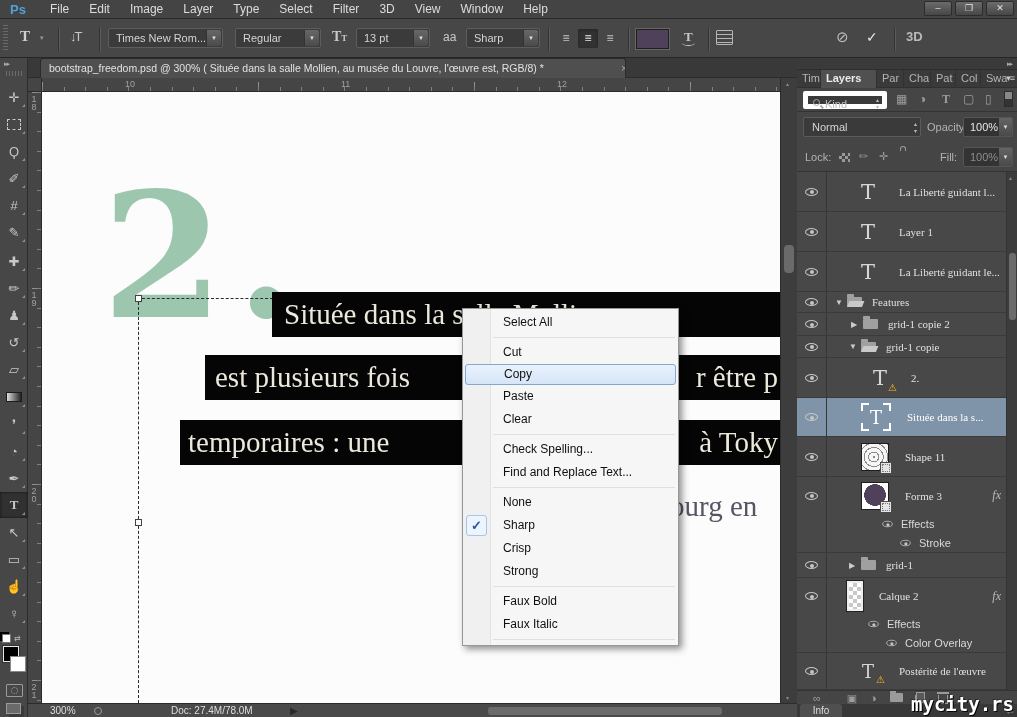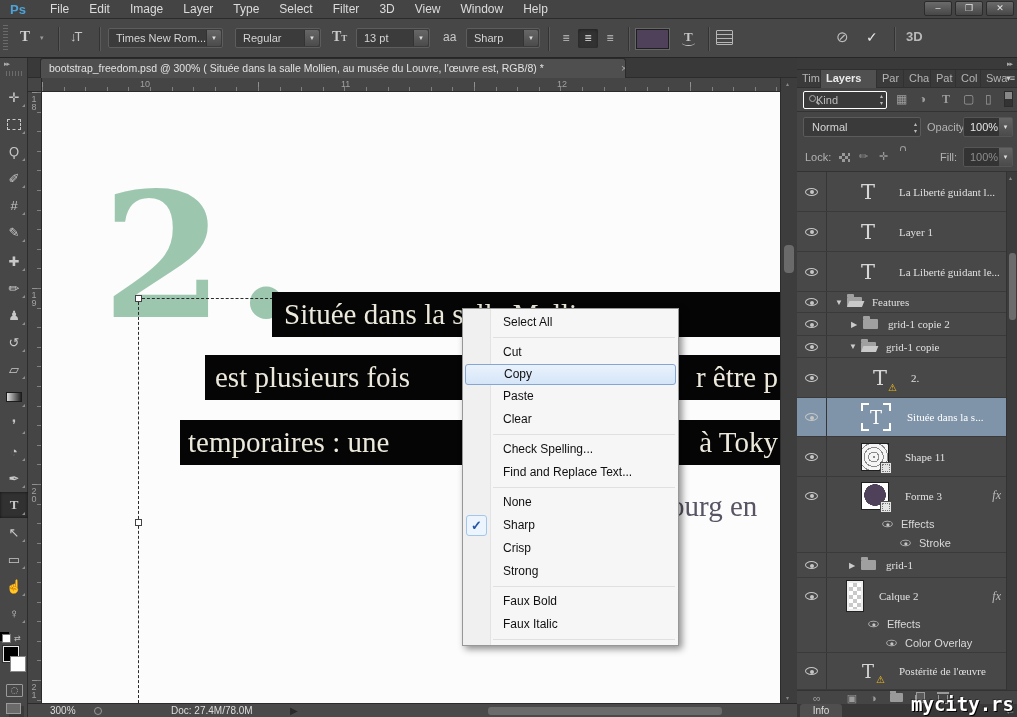--- a/index.html
+++ b/index.html
@@ -100,21 +100,21 @@
 
   
   .rightpanel { position:absolute; left:797px; top:58px; width:220px; height:659px; background:#454545; }
   .rp-strip { height:12px; background:#3a3a3a; border-bottom:1px solid #2e2e2e; position:relative; }
   .rp-strip .col { position:absolute; right:5px; top:2px; font-size:7px; color:#a9a9a9; letter-spacing:-1px; }
   .rp-tabs { height:18px; background:#3a3a3a; display:flex; position:relative; border-bottom:1px solid #303030; }
   .rp-tab { height:18px; line-height:17px; font-size:11px; color:#b4b4b4; padding:0 5px; border-right:1px solid #313131; overflow:hidden; white-space:nowrap; }
   .rp-tab.active { background:#505050; color:#eaeaea; font-weight:bold; }
   .rp-menu { position:absolute; right:3px; top:3px; color:#c9c9c9; font-size:9px; letter-spacing:-1px; }
   .rp-filter { height:24px; background:#454545; border-bottom:1px solid #333; position:relative; }
-  .kind-combo { position:absolute; left:6px; top:3px; width:84px; height:18px; background:#3a3a3a; border:1px solid #ffffff; border-radius:2px; color:#bdbdbd; line-height:16px; padding-left:12px; font-size:11px; }
+  .kind-combo { position:absolute; left:6px; top:3px; width:84px; height:18px; background:#3a3a3a; border:5px solid #ffffff; border-radius:2px; color:#bdbdbd; line-height:16px; padding-left:17px; font-size:11px; }
   .mag { position:absolute; left:5px; top:3px; width:7px; height:7px; border:1.5px solid #a9a9a9; border-radius:50%; }
   .mag::after { content:""; position:absolute; left:6px; top:6px; width:4px; height:1.5px; background:#a9a9a9; transform:rotate(45deg); }
   .updn { position:absolute; right:3px; top:1px; display:flex; flex-direction:column; line-height:7px; font-size:6px; color:#bbb; }
   .fic { position:absolute; top:4px; color:#9d9d9d; font-size:12px; }
   .fic-t { font-family:"Liberation Serif",serif; font-weight:bold; }
   .half-toggle { position:absolute; right:4px; top:3px; width:9px; height:16px; background:linear-gradient(180deg,#888 0 50%,#333 50%); border:1px solid #2c2c2c; }
   .rp-blend { height:30px; position:relative; border-bottom:0; }
   .blend-combo { position:absolute; left:6px; top:5px; width:118px; height:20px; background:#3a3a3a; border:1px solid #5b5b5b; border-radius:2px; color:#d4d4d4; line-height:18px; padding-left:8px; font-size:11px; }
   .rp-label { position:absolute; color:#b2b2b2; font-size:11px; }
   .val-combo { position:absolute; width:50px; height:20px; background:#333; border:1px solid #555; border-radius:2px; color:#e6e6e6; font-size:11px; line-height:18px; padding-left:6px; }
@@ -317,21 +317,21 @@
 
   <div class="tabbar">
     <div class="doctab">
       <span>bootstrap_freedom.psd @ 300% ( Située dans la salle Mollien, au musée du Louvre, l'œuvre est, RGB/8) *</span>
       <span class="doctab-x">×</span>
     </div>
   </div>
 
   <div class="rcorner"></div>
   <div class="hruler">
-    <span class="hrnum" style="left:98px;">10</span>
+    <span class="hrnum" style="left:83px;">10</span>
     <span class="hrnum" style="left:299px;">11</span>
     <span class="hrnum" style="left:515px;">12</span>
   </div>
   <div class="vruler">
     <span class="vrnum" style="top:2px;">18</span>
     <span class="vrnum" style="top:198px;">19</span>
     <span class="vrnum" style="top:394px;">20</span>
     <span class="vrnum" style="top:590px;">21</span>
   </div>
 

